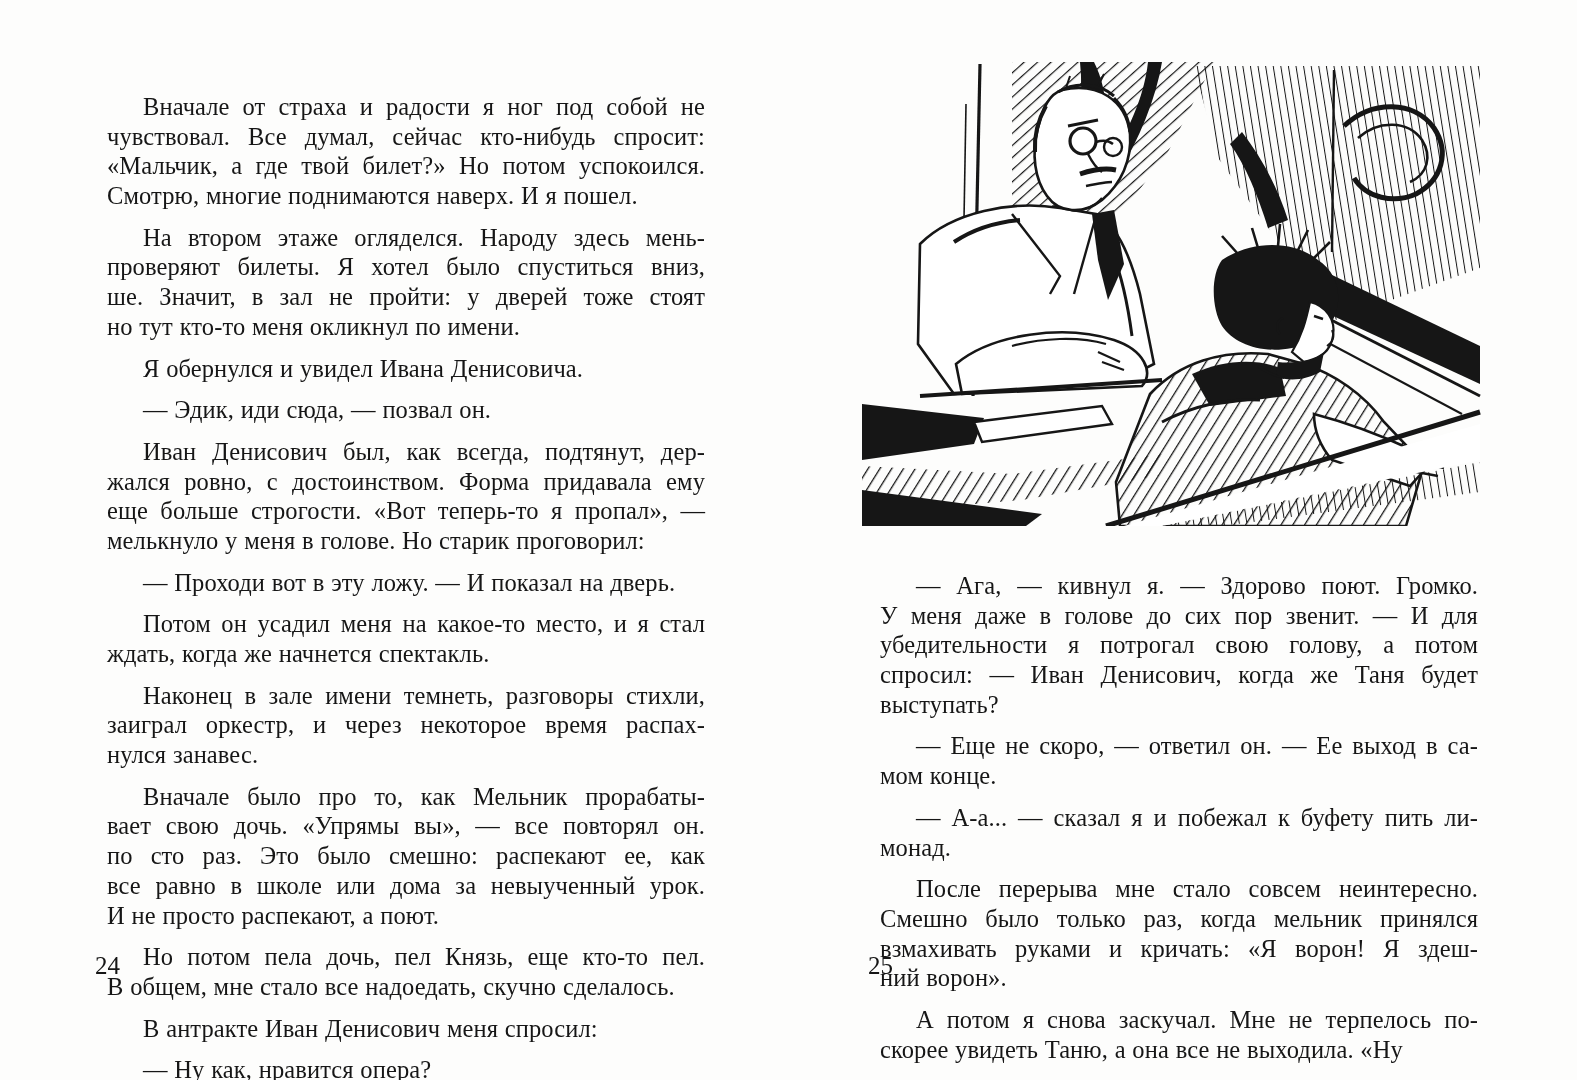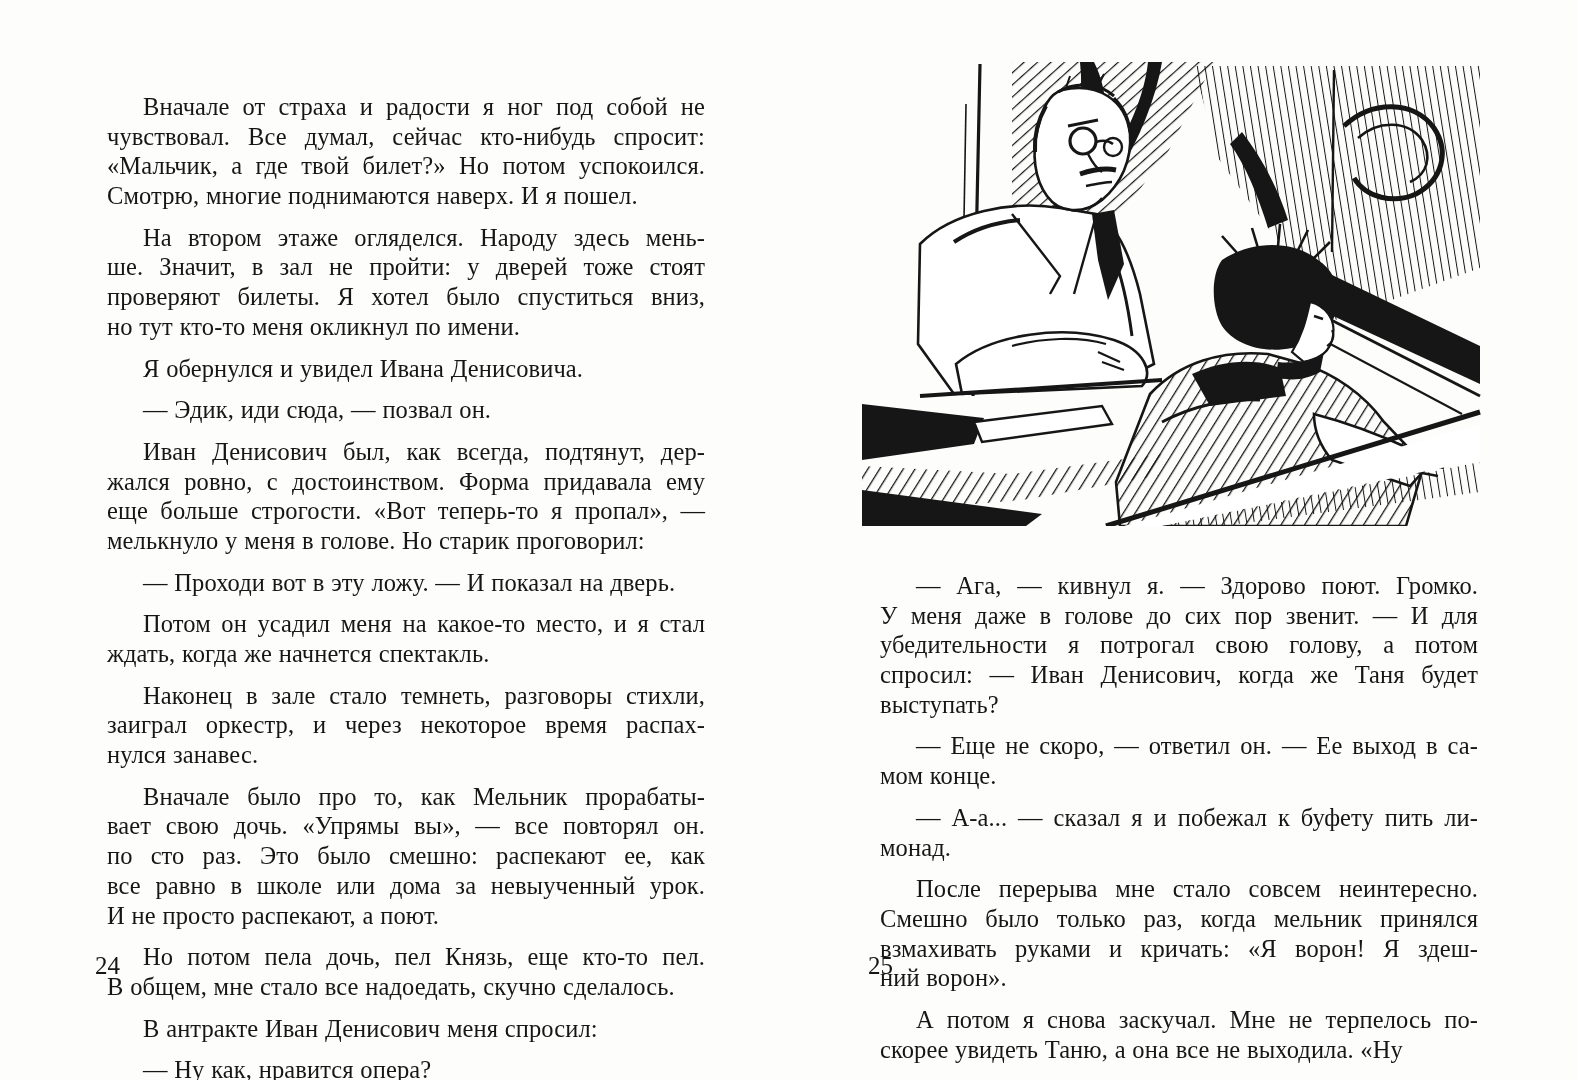--- a/index.html
+++ b/index.html
@@ -35,22 +35,22 @@
 
 <div class="textblock" id="left-text">
     <div class="para">
       <div class="line first">Вначале от страха и радости я ног под собой не</div>
       <div class="line">чувствовал. Все думал, сейчас кто-нибудь спросит:</div>
       <div class="line">«Мальчик, а где твой билет?» Но потом успокоился.</div>
       <div class="line last">Смотрю, многие поднимаются наверх. И я пошел.</div>
     </div>
     <div class="para">
       <div class="line first">На втором этаже огляделся. Народу здесь мень-</div>
+      <div class="line">проверяют билеты. Я хотел было спуститься вниз,</div>
       <div class="line">ше. Значит, в зал не пройти: у дверей тоже стоят</div>
-      <div class="line">проверяют билеты. Я хотел было спуститься вниз,</div>
       <div class="line last">но тут кто-то меня окликнул по имени.</div>
     </div>
     <div class="para">
       <div class="line first last">Я обернулся и увидел Ивана Денисовича.</div>
     </div>
     <div class="para">
       <div class="line first last">— Эдик, иди сюда, — позвал он.</div>
     </div>
     <div class="para">
       <div class="line first">Иван Денисович был, как всегда, подтянут, дер-</div>
@@ -59,21 +59,21 @@
       <div class="line last">мелькнуло у меня в голове. Но старик проговорил:</div>
     </div>
     <div class="para">
       <div class="line first last">— Проходи вот в эту ложу. — И показал на дверь.</div>
     </div>
     <div class="para">
       <div class="line first">Потом он усадил меня на какое-то место, и я стал</div>
       <div class="line last">ждать, когда же начнется спектакль.</div>
     </div>
     <div class="para">
-      <div class="line first">Наконец в зале стало темнеть, разговоры стихли,</div>
+      <div class="line first">Наконец в зале имени темнеть, разговоры стихли,</div>
       <div class="line">заиграл оркестр, и через некоторое время распах-</div>
       <div class="line last">нулся занавес.</div>
     </div>
     <div class="para">
       <div class="line first">Вначале было про то, как Мельник прорабаты-</div>
       <div class="line">вает свою дочь. «Упрямы вы», — все повторял он.</div>
       <div class="line">по сто раз. Это было смешно: распекают ее, как</div>
       <div class="line">все равно в школе или дома за невыученный урок.</div>
       <div class="line last">И не просто распекают, а поют.</div>
     </div>

